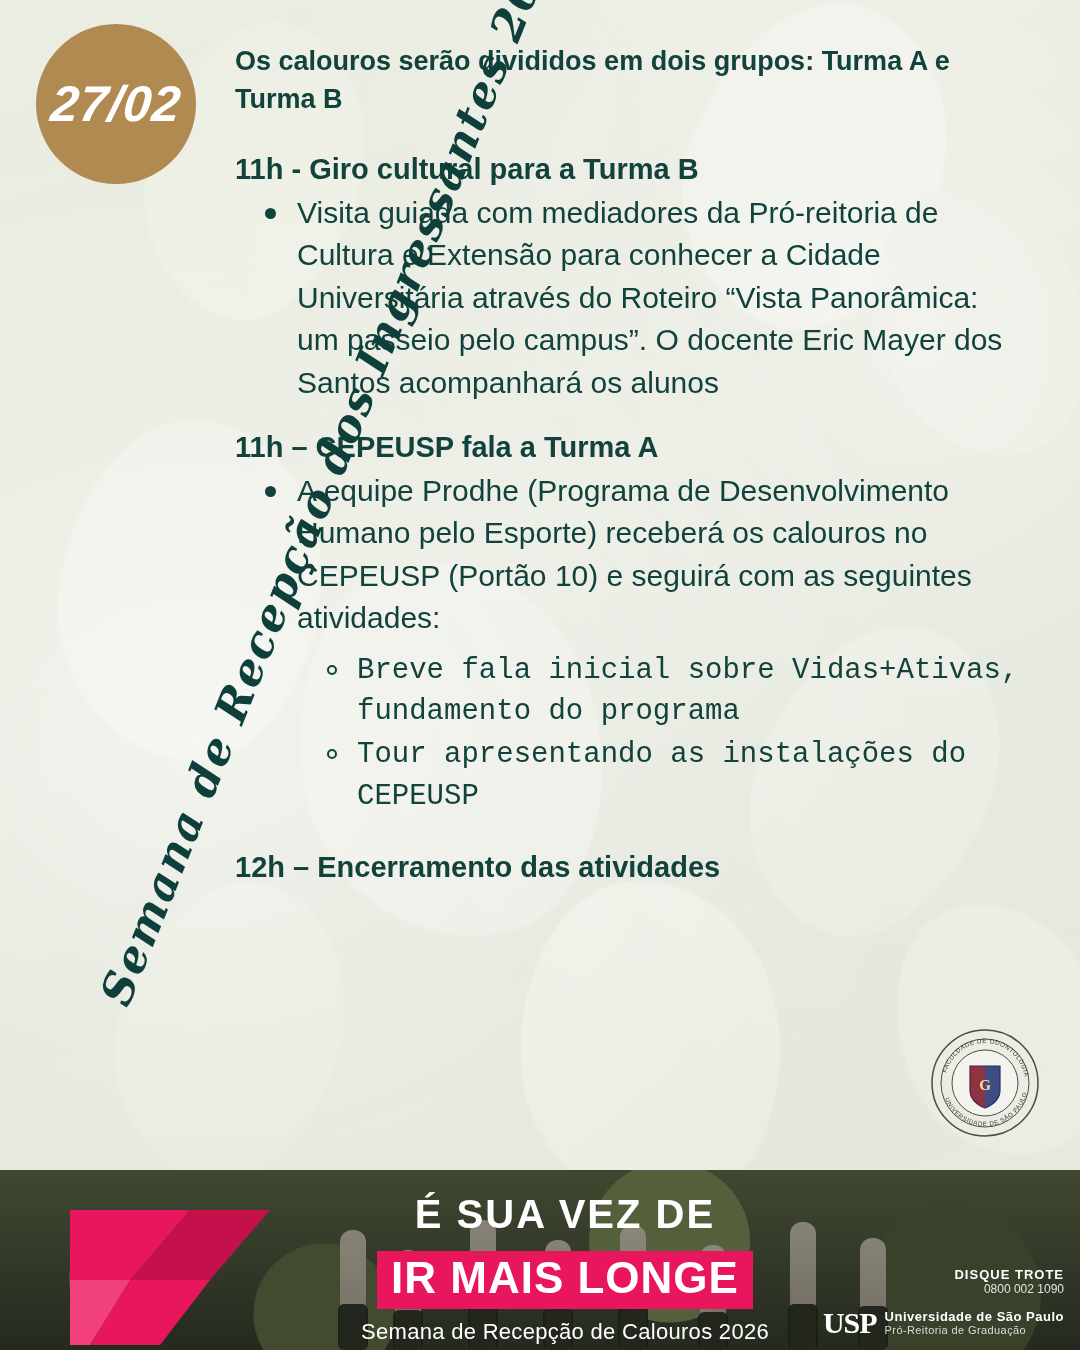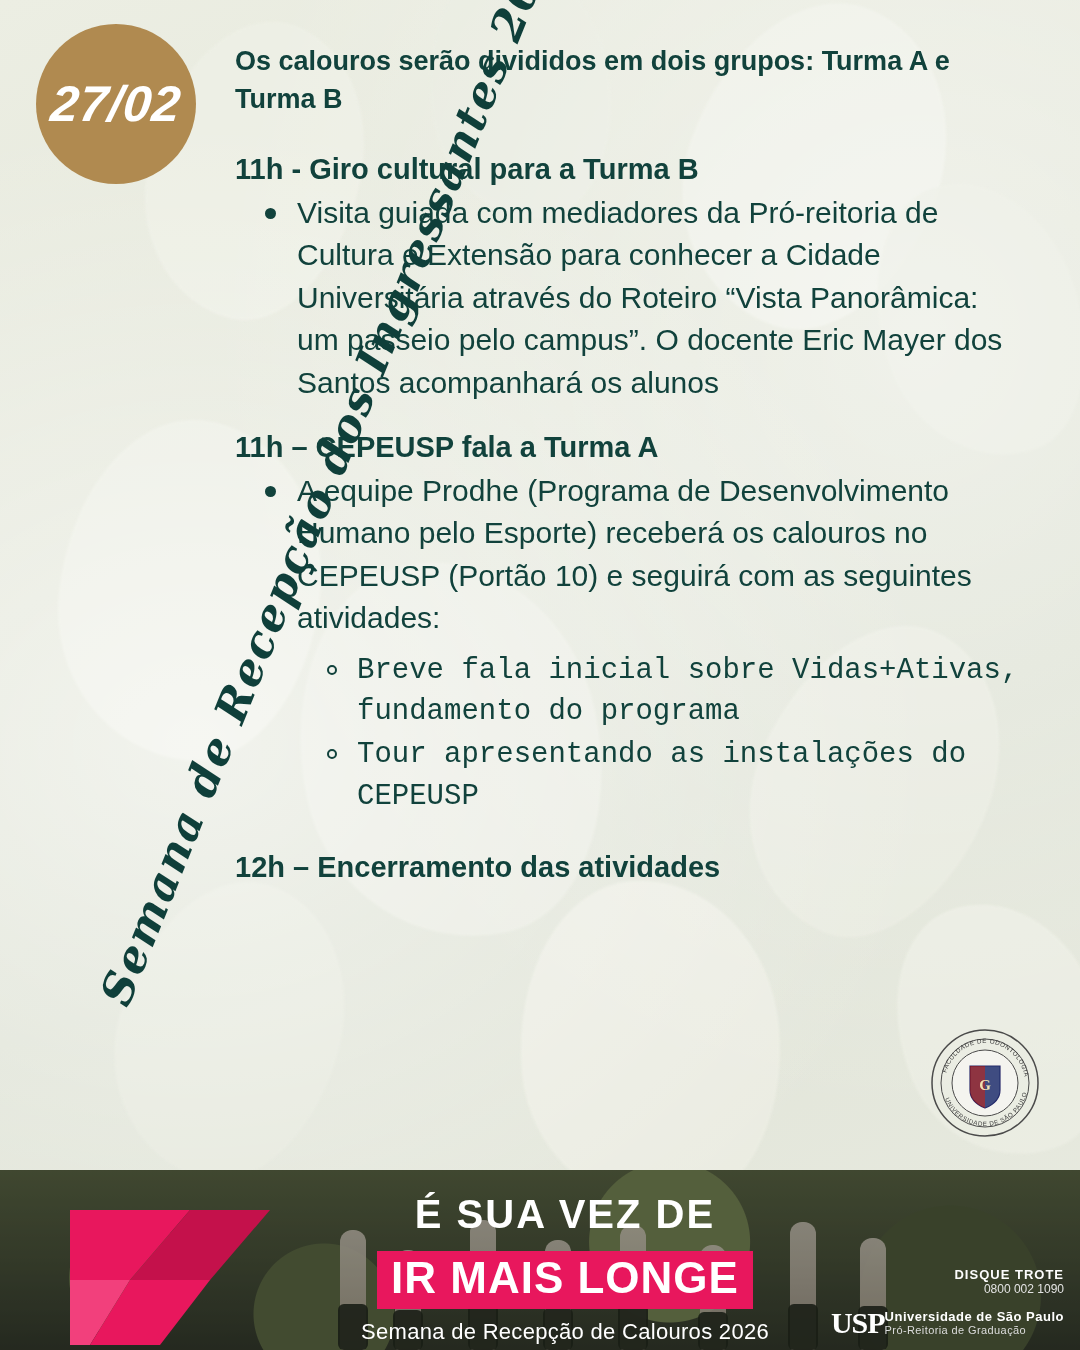--- a/index.html
+++ b/index.html
@@ -239,21 +239,21 @@
   }
   .footer-right {
     position: absolute;
     right: 16px; bottom: 10px;
     text-align: right;
     z-index: 3;
     color: #ffffff;
   }
   .disque-label { font-size: 13px; font-weight: bold; letter-spacing: 1px; color:#fdfdfd; }
   .disque-num { font-size: 12px; color: #e3e3e3; margin-bottom: 10px; }
-  .usp-row { display: flex; align-items: center; justify-content: flex-end; gap: 0; }
+  .usp-row { display: flex; align-items: center; justify-content: flex-end; gap: 8px; }
   .usp-mark { font-size: 30px; font-weight: bold; color: #ffffff; letter-spacing: -1px; font-family: "Liberation Serif", serif;}
   .usp-lines { text-align: left; line-height: 1.18; }
   .usp-l1 { font-size: 13px; font-weight: bold; letter-spacing: .5px; }
   .usp-l2 { font-size: 11px; color: #dcdcdc; letter-spacing: .4px; }
 </style>
 </head>
 <body>
 
 <div class="poster">
 

